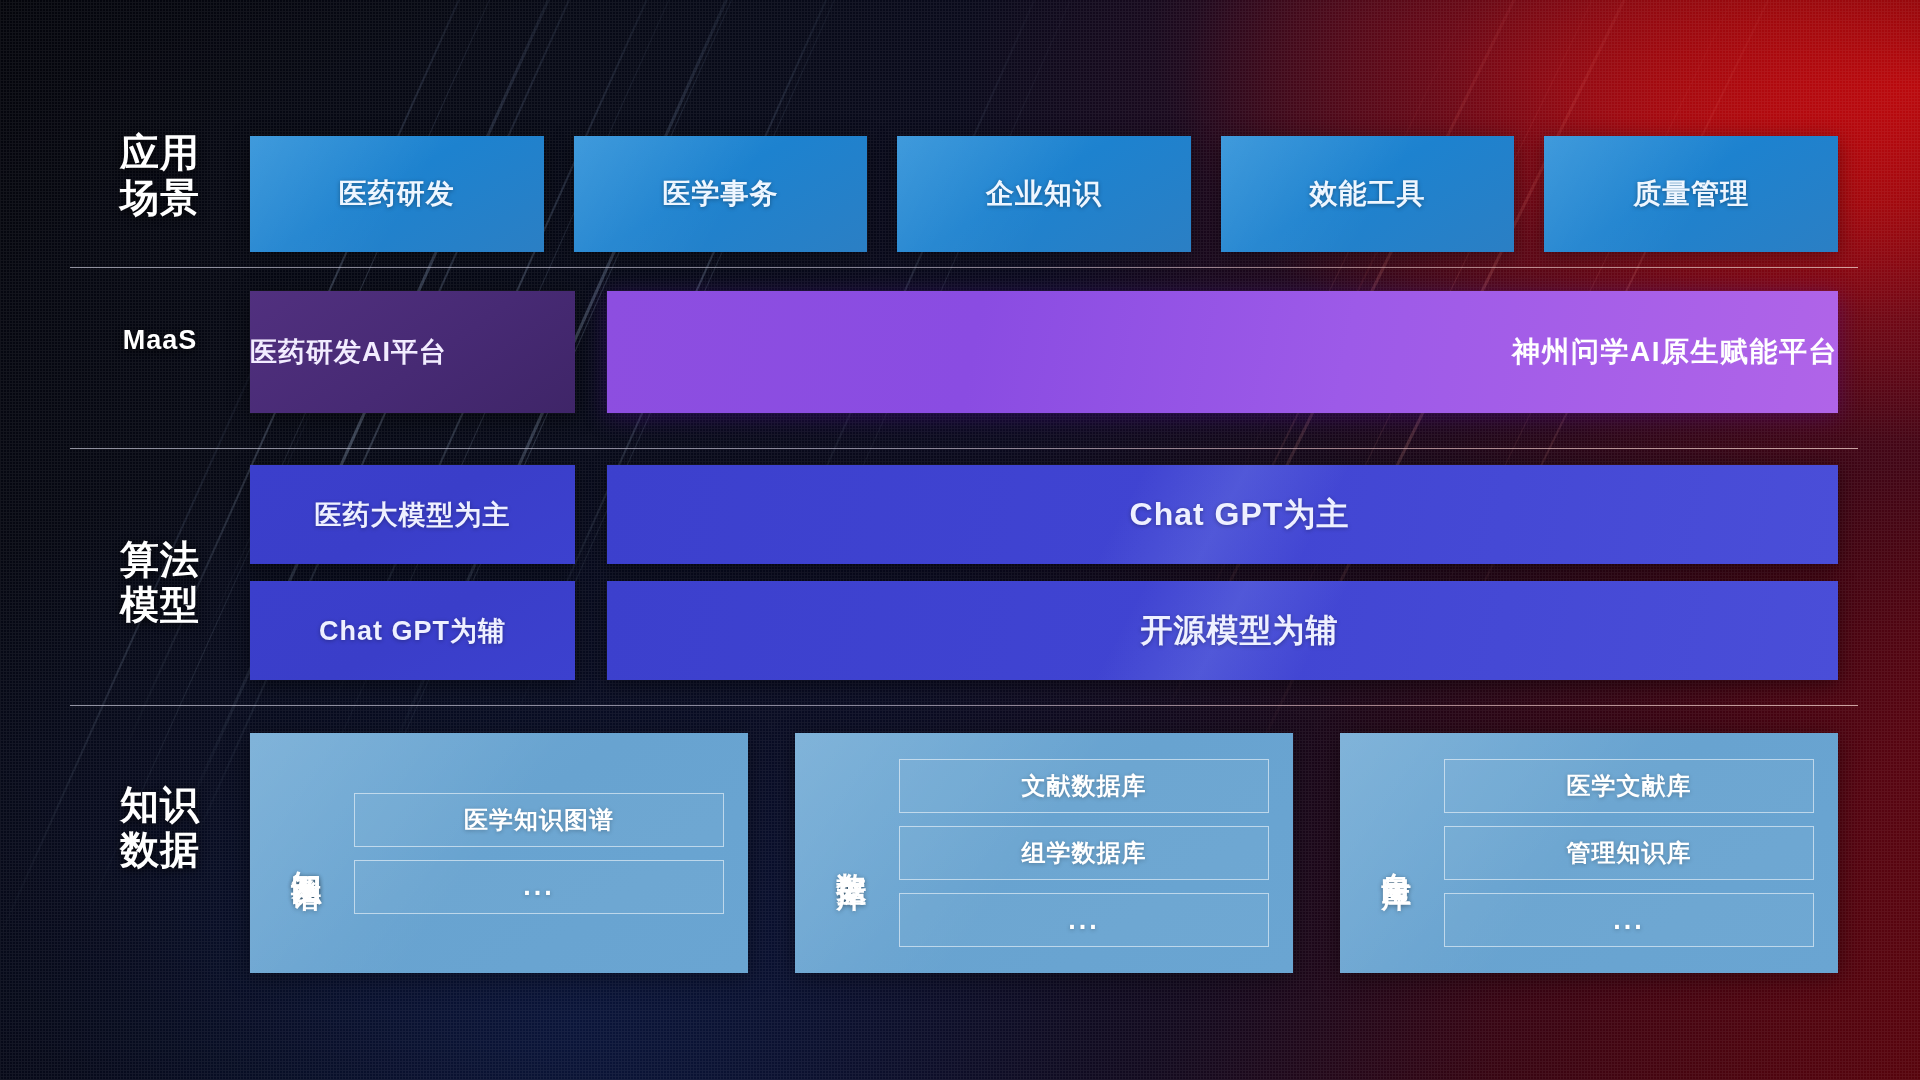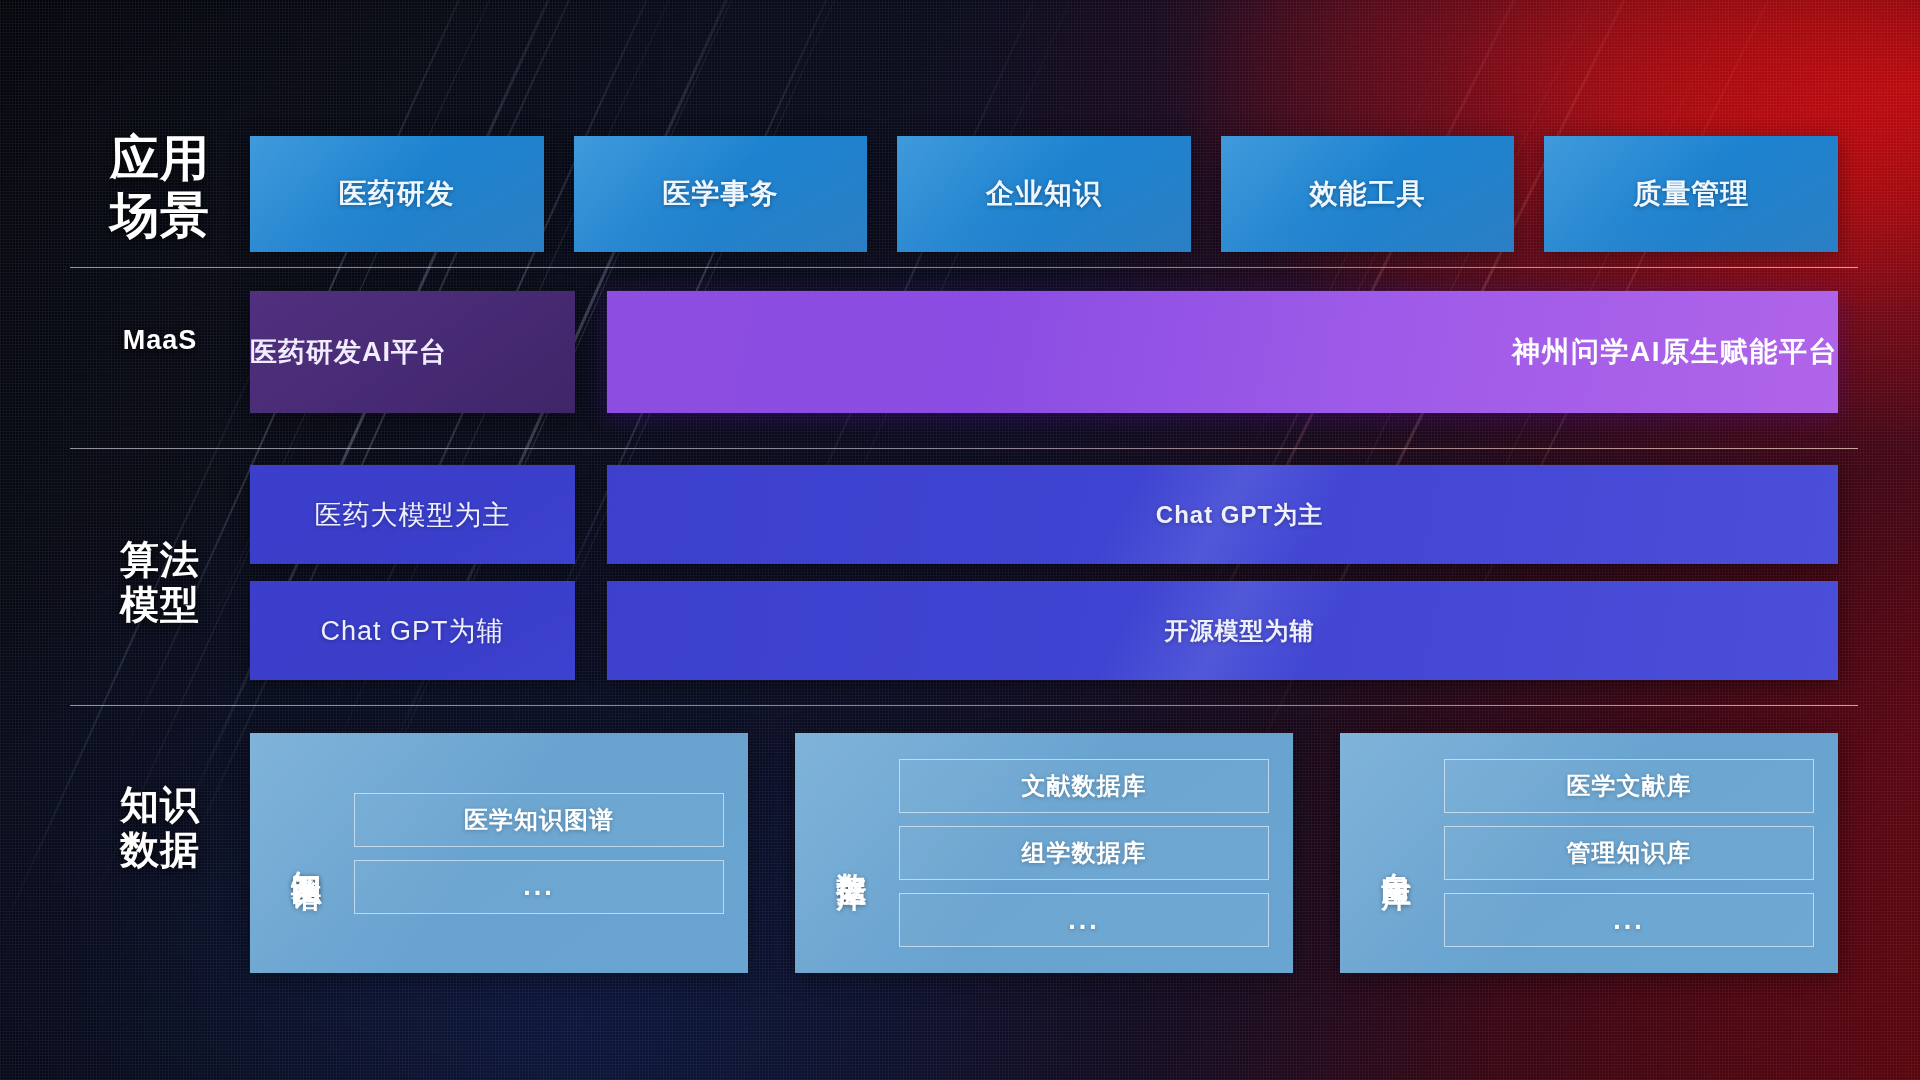--- a/index.html
+++ b/index.html
@@ -56,21 +56,21 @@
   .row-label{
     position:absolute;
     color:#ffffff;
     font-weight:bold;
     text-align:center;
     line-height:1.16;
     letter-spacing:1px;
     text-shadow:0 2px 9px rgba(0,0,0,0.85);
     white-space:pre-line;
   }
-  #label-app     { left:80px;  top:130px; width:160px; font-size:49px; }
+  #label-app     { left:80px;  top:130px; width:160px; font-size:39px; }
   #label-maas    { left:80px;  top:325px; width:160px; font-size:27px; }
   #label-algo    { left:80px;  top:495px; width:160px; font-size:39px;margin-top:42px; }
   #label-know    { left:80px;  top:782px; width:160px; font-size:39px; }
 
   
   #tier-app{
     position:absolute; left:250px; top:136px; width:1588px; height:116px;
     display:flex; gap:30px;
   }
   .app-card{
@@ -110,28 +110,28 @@
   
   #tier-algo{
     position:absolute; left:250px; top:465px; width:1588px; height:215px;
     display:flex; flex-direction:column; gap:17px;
   }
   .algo-row{ display:flex; gap:32px; flex:1; }
   .algo-left{
     width:325px;
     background:linear-gradient(150deg,#3b3fcc 0%,#3a3ec9 50%,#3c41cf 100%);
     display:flex; align-items:center; justify-content:center;
-    color:#eef0ff; font-size:27px; font-weight:normal; letter-spacing:1px;
+    color:#eef0ff; font-size:27px; font-weight:bold; letter-spacing:1px;
     box-shadow:0 4px 18px rgba(0,0,0,0.38);
   }
   .algo-right{
     flex:1;
     background:linear-gradient(100deg,#3c40cd 0%,#4044d2 45%,#4a4ed8 100%);
     display:flex; align-items:center; justify-content:center;
-    color:#eef0ff; font-size:24px; font-weight:bold; letter-spacing:1px;
+    color:#eef0ff; font-size:32px; font-weight:bold; letter-spacing:1px;
     box-shadow:0 4px 18px rgba(0,0,0,0.38);
     position:relative; overflow:hidden;padding-left:34px;
   }
   .algo-right::after{
     content:""; position:absolute; inset:0;
     background:linear-gradient(118deg, rgba(255,255,255,0) 42%, rgba(190,215,255,0.13) 50%, rgba(255,255,255,0) 58%);
   }
   .algo-right span, .algo-left span{ position:relative; z-index:2; text-shadow:0 1px 4px rgba(0,0,0,0.3); }
 
   

